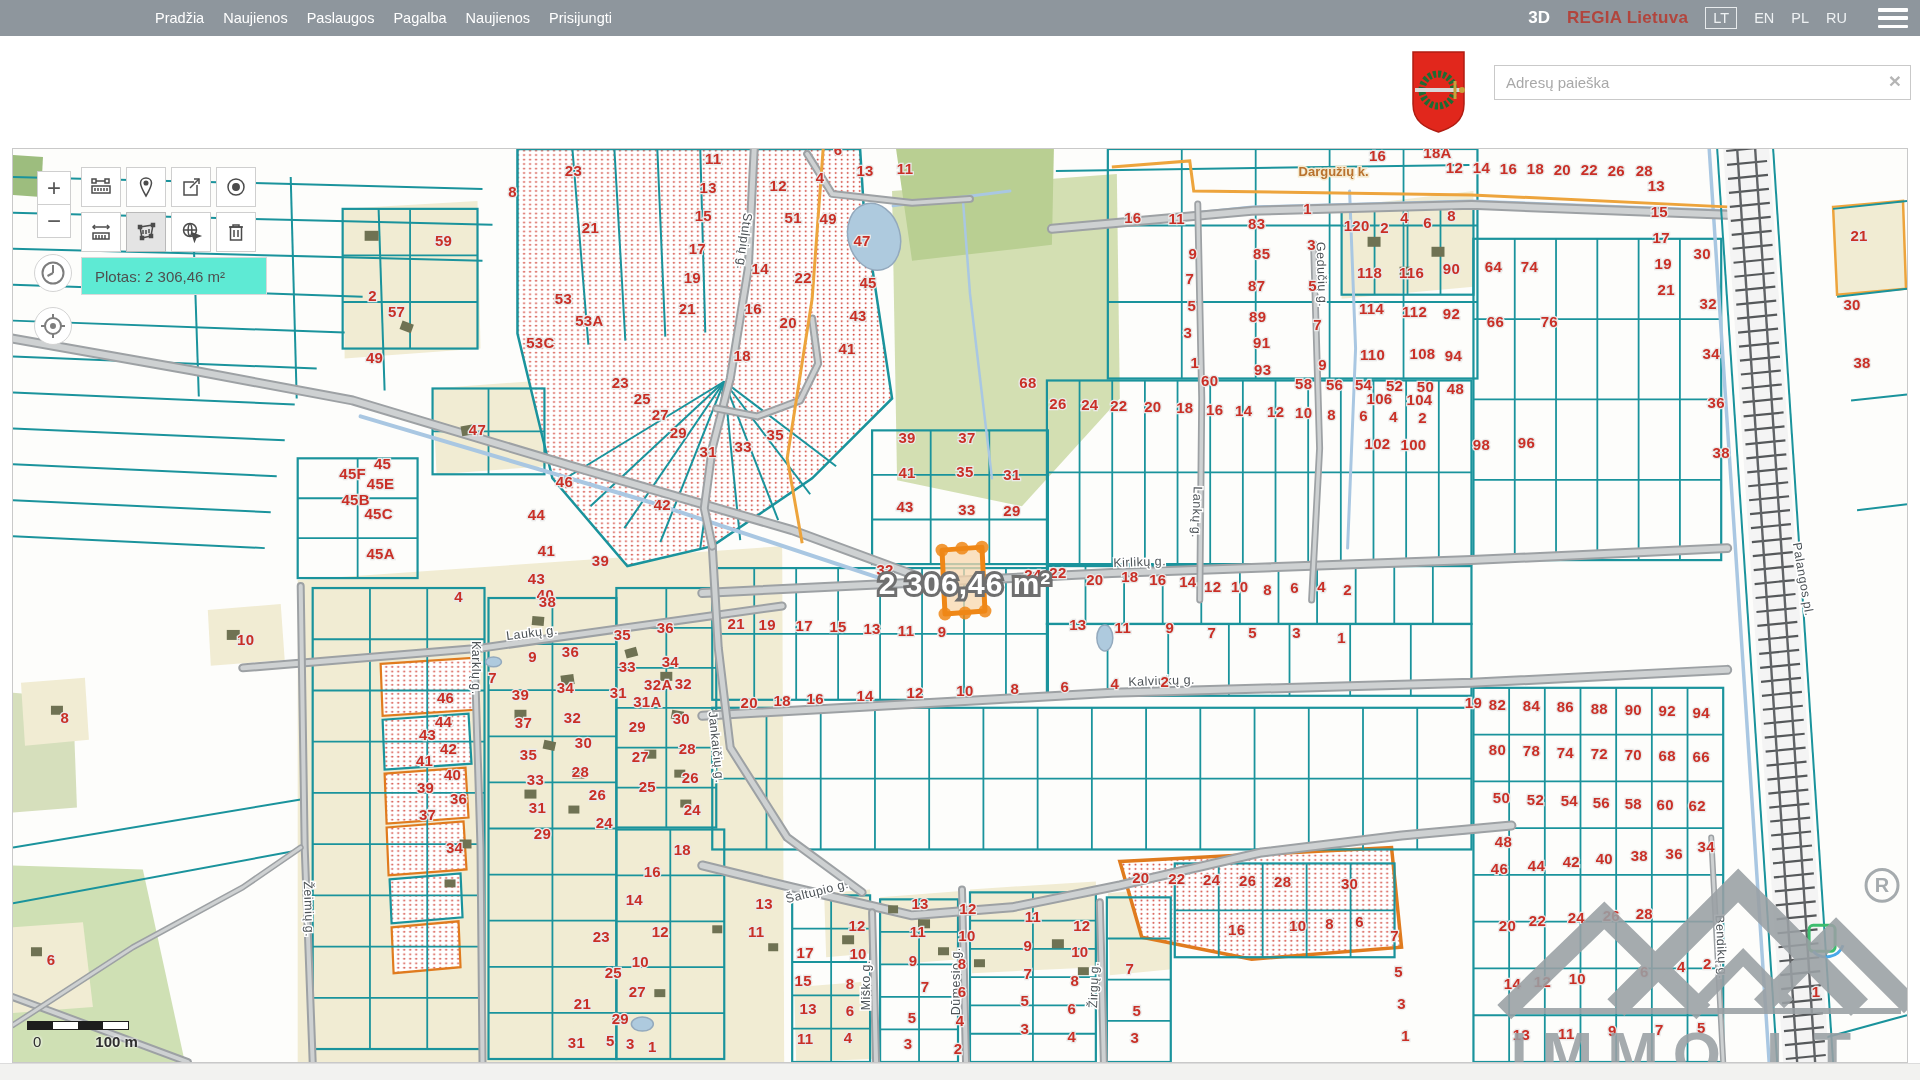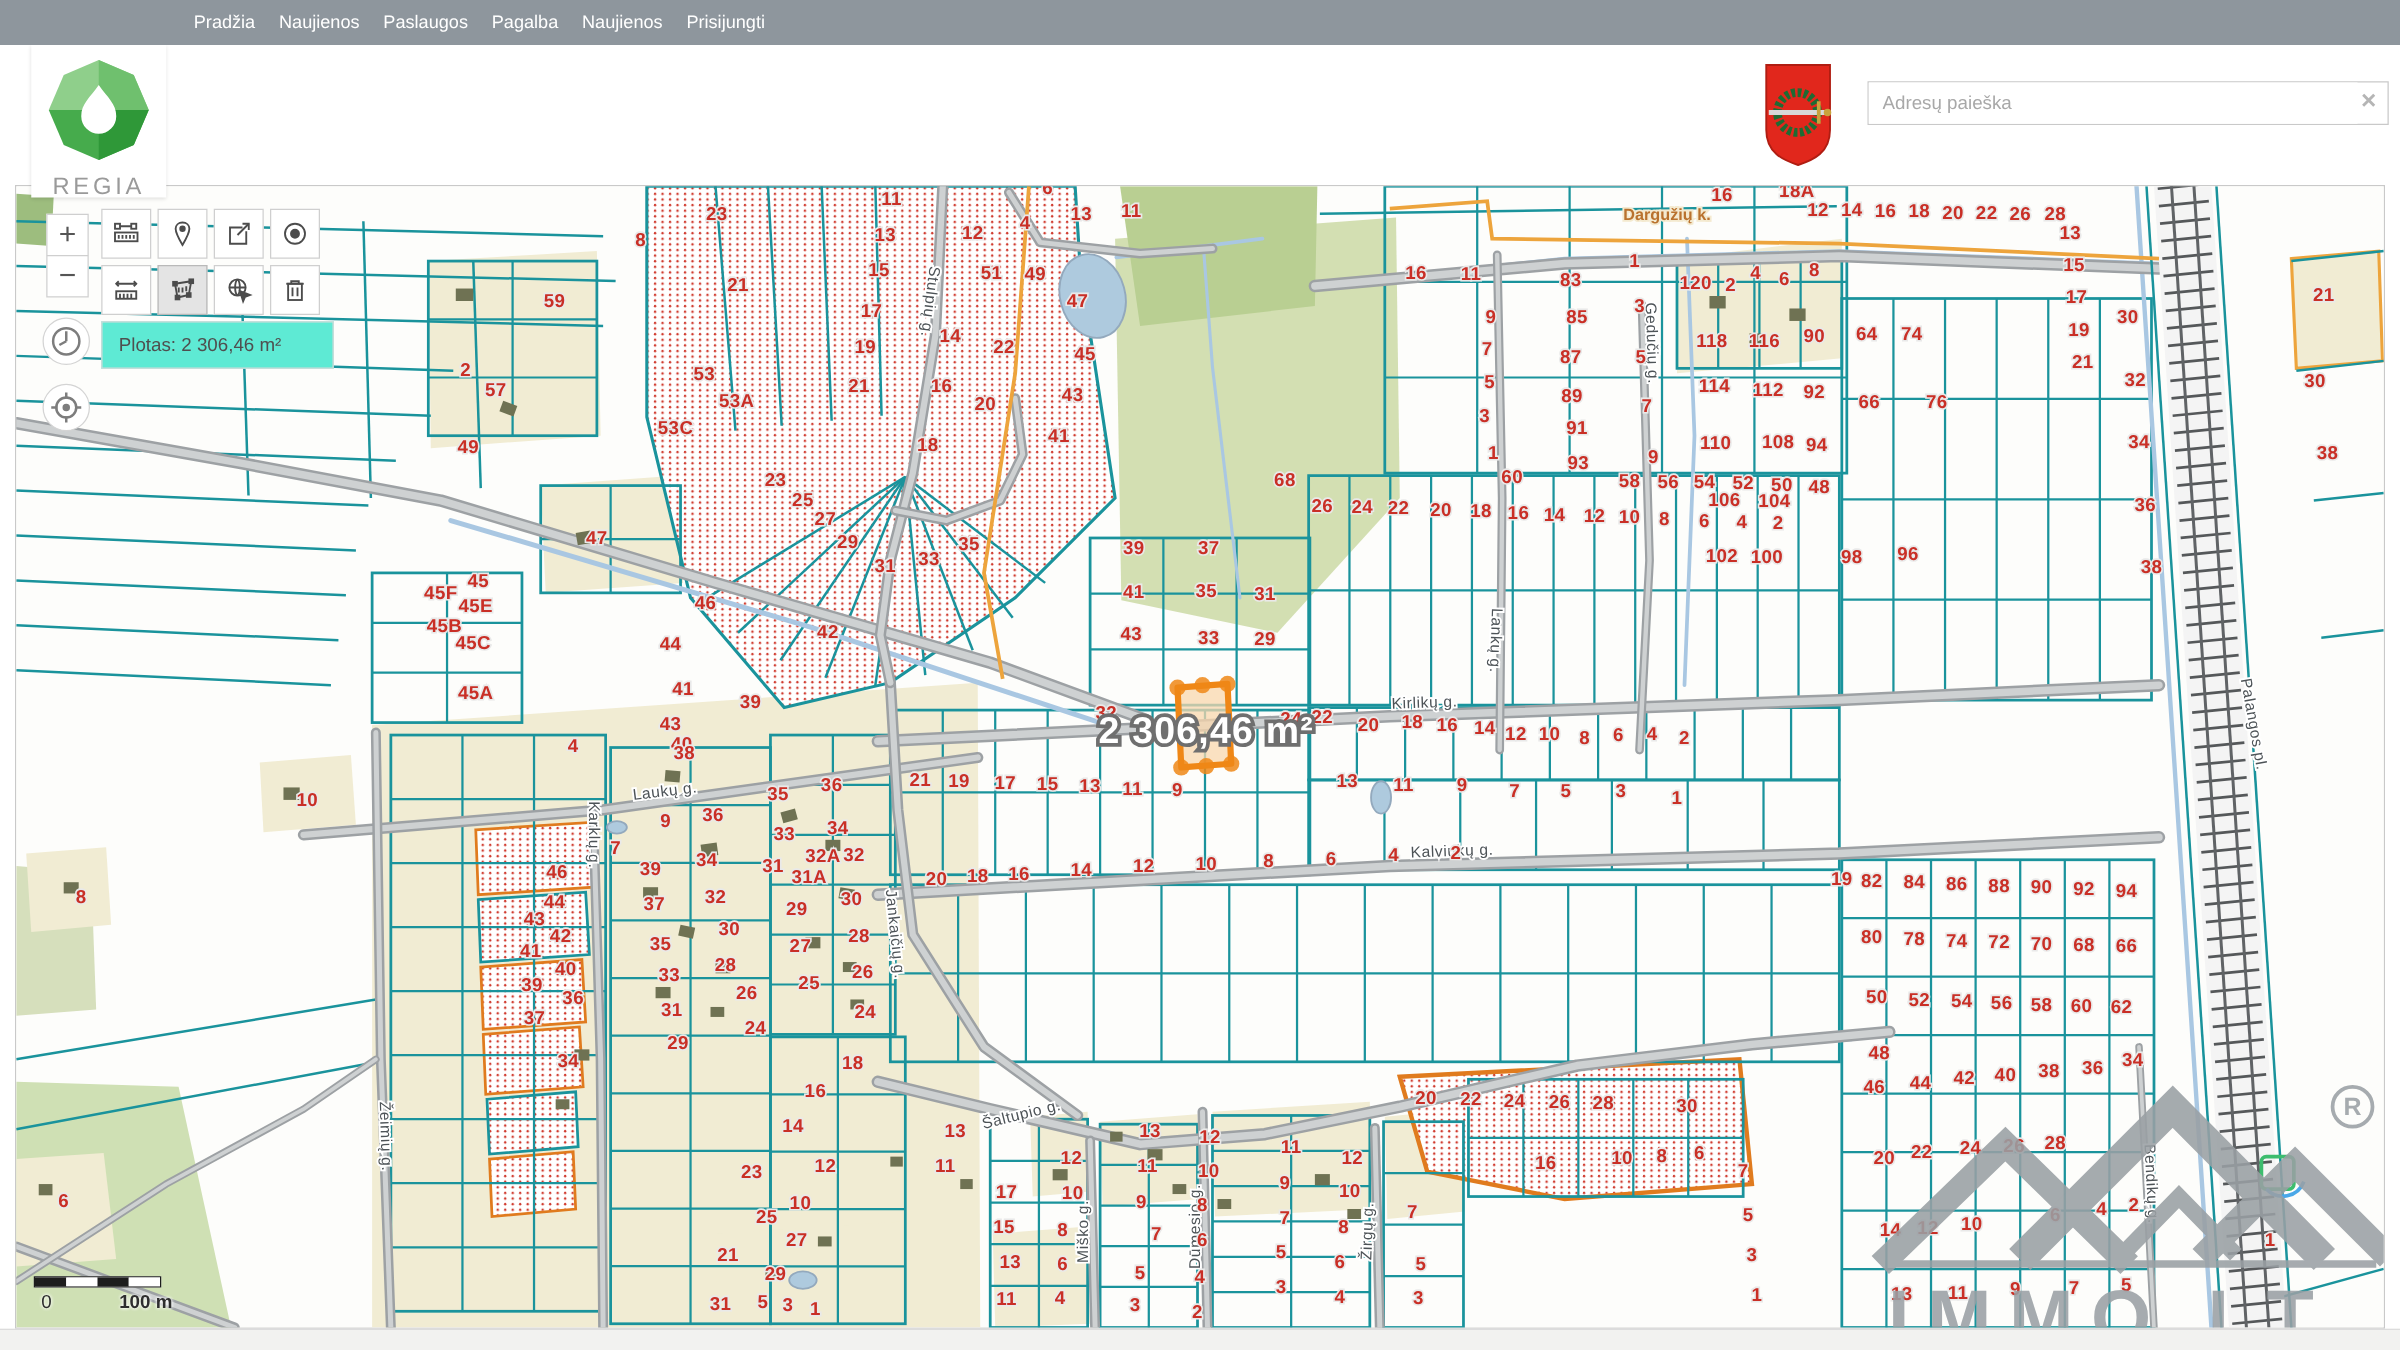--- a/index.html
+++ b/index.html
@@ -64,33 +64,36 @@
 
 <div class="topnav">
   <div class="menu">
     <span>Pradžia</span>
     <span>Naujienos</span>
     <span>Paslaugos</span>
     <span>Pagalba</span>
     <span>Naujienos</span>
     <span>Prisijungti</span>
   </div>
+  <div class="nav-right">
+    <span class="mode3d">3D</span>
+    <span class="brand">REGIA Lietuva</span>
+    <span class="lang active">LT</span>
+    <span class="lang">EN</span>
+    <span class="lang">PL</span>
+    <span class="lang">RU</span>
+    <div class="burger">
+        <span></span>
+        <span></span>
+        <span></span>
+      </div>
+  </div>
 </div>
 
 <div class="header">
-  <div class="logobox">
-    <svg width="108" height="100" viewBox="0 0 108 100">
-      <polygon points="54,12 82,24 94,52 14,52 26,24" fill="#8fcf8b"></polygon>
-      <polygon points="14,52 94,52 82,80 54,92 26,80" fill="#46ab4c"></polygon>
-      <polygon points="54,52 94,52 82,80 54,92" fill="#2f9838"></polygon>
-      <polygon points="54,12 82,24 94,52 54,52" fill="#6fc06e"></polygon>
-      <path d="M54,32 C61,42 68,47 68,57 a14,14 0 1 1 -28,0 C40,47 47,42 54,32 Z" fill="#ffffff"></path>
-    </svg>
-    <div class="regia-word">REGIA</div>
-  </div>
   <svg class="coat" width="55" height="84" viewBox="0 0 55 84">
     <path d="M2,2 h51 v52 c0,18 -13,24 -25.5,28 C15,78 2,72 2,54 Z" fill="#e1271c" stroke="#b01d12" stroke-width="1.5"></path>
     <circle cx="27" cy="40" r="16" fill="none" stroke="#1e6b33" stroke-width="7" stroke-dasharray="3,2"></circle>
     <line x1="4" y1="40" x2="52" y2="40" stroke="#d8d8d8" stroke-width="4"></line>
     <line x1="44" y1="31" x2="44" y2="49" stroke="#c8a23c" stroke-width="3"></line>
     <circle cx="51" cy="40" r="3" fill="#c8a23c"></circle>
   </svg>
   <div class="searchbox">
     <input type="text" placeholder="Adresų paieška" style="">
     <span class="search-clear">×</span>

